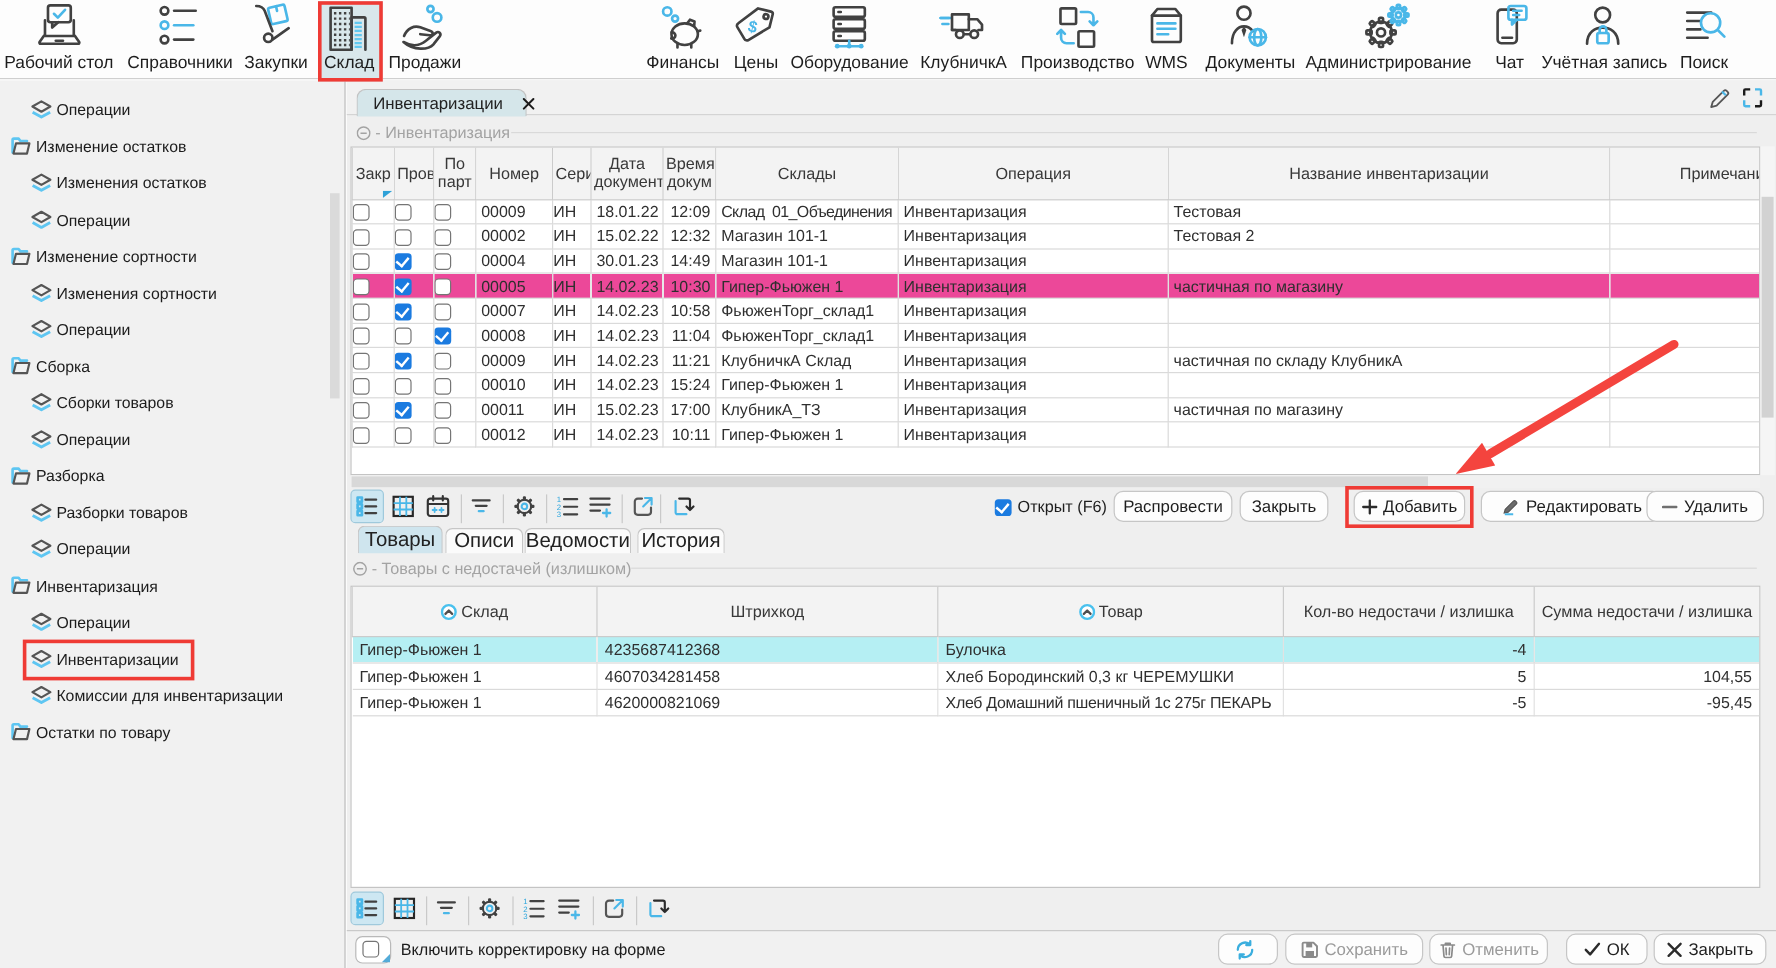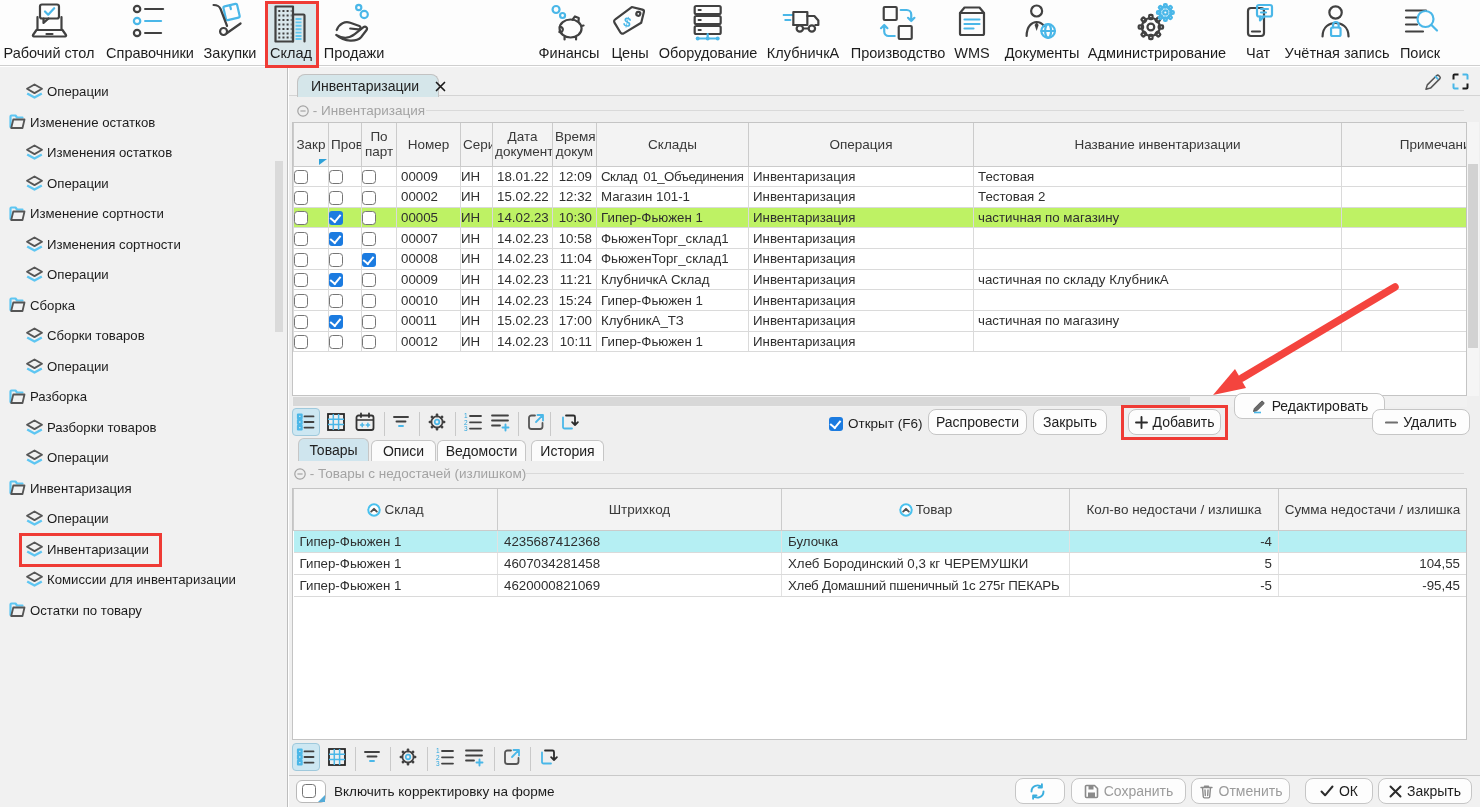--- a/index.html
+++ b/index.html
@@ -19,39 +19,39 @@
 #content{position:absolute;left:289px;top:67px;width:1191px;height:740px;background:#efefef}
 #tabrow{position:absolute;left:0;top:0;width:1191px;height:29px;background:#f1f1f1;border-bottom:1px solid #d4d4d4}
 #tab1{position:absolute;left:8px;top:7px;width:142px;height:23px;background:#d5e6ea;border:1px solid #c2c2c2;border-bottom:none;border-radius:8px 8px 0 0;font-size:14px;color:#222;display:flex;align-items:center;padding-left:13px}
 .grouplab{position:absolute;color:#a3a3a3;font-size:13.5px;white-space:nowrap;z-index:2}
 .gline{position:absolute;height:1px;background:#d9d9d9}
 table{border-collapse:collapse;table-layout:fixed}
 #t1wrap{position:absolute;left:3px;top:55px;width:1175px;height:274px;background:#fff;border:1px solid #c4c4c4;overflow:hidden}
 #t1{width:1173px;font-size:13.3px;color:#2f2f2f}
 #t1 th{background:#f3f3f3;border:1px solid #cbcbcb;border-top:none;font-weight:normal;color:#383838;font-size:13.5px;line-height:15px;height:43px;padding:0 2px;overflow:hidden;position:relative}
 #t1 td{border:1px solid #dadada;height:20.65px;padding:0 4px;overflow:hidden;white-space:nowrap}
-#t1 tr.sel td{background:#bef264}
+#t1 tr.sel td{background:#ec4899}
 #t1 td.c{text-align:left;padding:0}
 #t1 td.r{text-align:right}
 #t1 td.ls{letter-spacing:-0.5px}
 #t2 td.ls{letter-spacing:-0.25px}
 .cb{display:inline-block;width:14px;height:14px;border:1.5px solid #757575;border-radius:3.5px;background:#fff;vertical-align:middle}
 .cbc{display:inline-block;width:14px;height:14px;border-radius:3px;background:#1b7be0;vertical-align:middle;position:relative}
 .cbc:after{content:"";position:absolute;left:3.4px;top:1.1px;width:4.6px;height:8px;border:solid #fff;border-width:0 2px 2px 0;transform:rotate(40deg)}
 #vsb1{position:absolute;left:1178px;top:55px;width:12px;height:274px;background:#f5f5f5}
 #vsb1 .th{position:absolute;left:1px;top:42px;width:10px;height:184px;background:#d2d2d2}
 #hsb1{position:absolute;left:3px;top:329px;width:1175px;height:11px;background:#f1f1f1}
 #hsb1 .th{position:absolute;left:1px;top:1px;width:897px;height:9px;background:#d8d8d8}
 .ticon{position:absolute;width:22px;height:22px}
 .ticonsel{position:absolute;width:28px;height:28px;background:#cde7f2;border:1px solid #9fc9dc;border-radius:4px}
 .tsep{position:absolute;width:1px;height:24px;background:#c9c9c9}
 .btn{position:absolute;height:26px;background:#fdfdfd;border:1px solid #c6c6c6;border-radius:8px;font-size:14px;color:#1e1e1e;display:flex;align-items:center;justify-content:center;white-space:nowrap}
 .btn svg{margin-right:5px}
 .btn.dis{color:#9b9b9b}
-.tab2{position:absolute;top:373px;height:21px;background:#fbfbfb;border:1px solid #c6c6c6;border-bottom:none;border-radius:6px 6px 0 0;font-size:14px;color:#222;display:flex;align-items:center;justify-content:center}
+.tab2{position:absolute;top:373px;height:21px;background:#fbfbfb;border:1px solid #c6c6c6;border-bottom:none;border-radius:6px 6px 0 0;font-size:17px;color:#222;display:flex;align-items:center;justify-content:center}
 .tab2.act{background:#cfe5ee;height:23px;top:371px}
 #t2wrap{position:absolute;left:3px;top:421px;width:1175px;height:252px;background:#fff;border:1px solid #c4c4c4;overflow:hidden}
 #t2{width:1173px;font-size:13.3px;color:#2f2f2f}
 #t2 th{background:#f3f3f3;border:1px solid #cbcbcb;border-top:none;font-weight:normal;color:#383838;font-size:13.5px;height:41px;padding:0 4px}
 #t2 td{border-bottom:1px solid #dadada;border-right:1px solid #e2e2e2;height:22px;padding:0 6px;overflow:hidden;white-space:nowrap}
 #t2 tr.sel td{background:#b5eff3}
 #t2 td.r{text-align:right}
 #botbar{position:absolute;left:0;top:708px;width:1191px;height:32px;background:#f1f1f1;border-top:1px solid #c9c9c9}
 .redbox{position:absolute;border:3px solid #ef3b35;z-index:9}
 </style></head><body>
@@ -447,20 +447,33 @@
             <td class="c"><span class="cb"></span></td>
             <td>00002</td>
             <td class="c">ИН</td>
             <td class="r">15.02.22</td>
             <td class="r">12:32</td>
             <td>Магазин 101-1</td>
             <td>Инвентаризация</td>
             <td>Тестовая 2</td>
             <td></td>
           </tr>
+          <tr>
+            <td class="c"><span class="cb"></span></td>
+            <td class="c"><span class="cbc"></span></td>
+            <td class="c"><span class="cb"></span></td>
+            <td>00004</td>
+            <td class="c">ИН</td>
+            <td class="r">30.01.23</td>
+            <td class="r">14:49</td>
+            <td>Магазин 101-1</td>
+            <td>Инвентаризация</td>
+            <td></td>
+            <td></td>
+          </tr>
           <tr class="sel">
             <td class="c"><span class="cb"></span></td>
             <td class="c"><span class="cbc"></span></td>
             <td class="c"><span class="cb"></span></td>
             <td>00005</td>
             <td class="c">ИН</td>
             <td class="r">14.02.23</td>
             <td class="r">10:30</td>
             <td>Гипер-Фьюжен 1</td>
             <td>Инвентаризация</td>
@@ -609,21 +622,21 @@
     <div class="ticon" style="left:269px;top:344px"><svg width="22" height="22" viewBox="0 0 22 22">
         <path d="M8 4.5 h7.5 a1.5 1.5 0 0 1 1.5 1.5 v8 m-2.9-2.9 l2.9 2.9 2.9-2.9" stroke="#2b2b2b" stroke-width="1.8" fill="none" stroke-linecap="round" stroke-linejoin="round"></path>
         <path d="M14 17.5 H6.5 A1.5 1.5 0 0 1 5 16 V6.5" stroke="#4ab7e8" stroke-width="1.8" fill="none" stroke-linecap="round"></path>
       </svg></div>
     <div class="abs" style="left:540px;top:347px"><span class="cbc"></span><span style="font-size:13.5px;color:#1e1e1e;margin-left:5px;vertical-align:middle">Открыт (F6)</span></div>
     <div class="btn" style="left:639px;top:342px;width:99px">Распровести</div>
     <div class="btn" style="left:744px;top:342px;width:74px">Закрыть</div>
     <div class="btn" style="left:839px;top:342px;width:93px"><svg width="13" height="13" viewBox="0 0 13 13">
         <path d="M6.5 1 v11 M1 6.5 h11" stroke="#2b2b2b" stroke-width="1.9" stroke-linecap="round"></path>
       </svg>Добавить</div>
-    <div class="btn" style="left:945px;top:326px;width:151px"><svg width="16" height="16" viewBox="0 0 16 16">
+    <div class="btn" style="left:945px;top:342px;width:151px"><svg width="16" height="16" viewBox="0 0 16 16">
         <path d="M2.5 13.5 l.9-3.1 6.8-6.8 a1.3 1.3 0 0 1 1.8 0 l.6.6 a1.3 1.3 0 0 1 0 1.8 l-6.8 6.8 Z" fill="#6b6b6b" stroke="#555" stroke-width="1"></path>
         <path d="M3 14.5 h7" stroke="#4ab7e8" stroke-width="1.6"></path>
       </svg>Редактировать</div>
     <div class="btn" style="left:1083px;top:342px;width:98px"><svg width="13" height="13" viewBox="0 0 13 13">
         <path d="M1 6.5 h11" stroke="#6f6f6f" stroke-width="2.2" stroke-linecap="round"></path>
       </svg>Удалить</div>
     <div class="redbox" style="left:832px;top:338px;width:107px;height:35px"></div>
     <div class="tab2 act" style="left:9px;width:71px">Товары</div>
     <div class="tab2" style="left:82px;width:65px">Описи</div>
     <div class="tab2" style="left:148px;width:89px">Ведомости</div>

